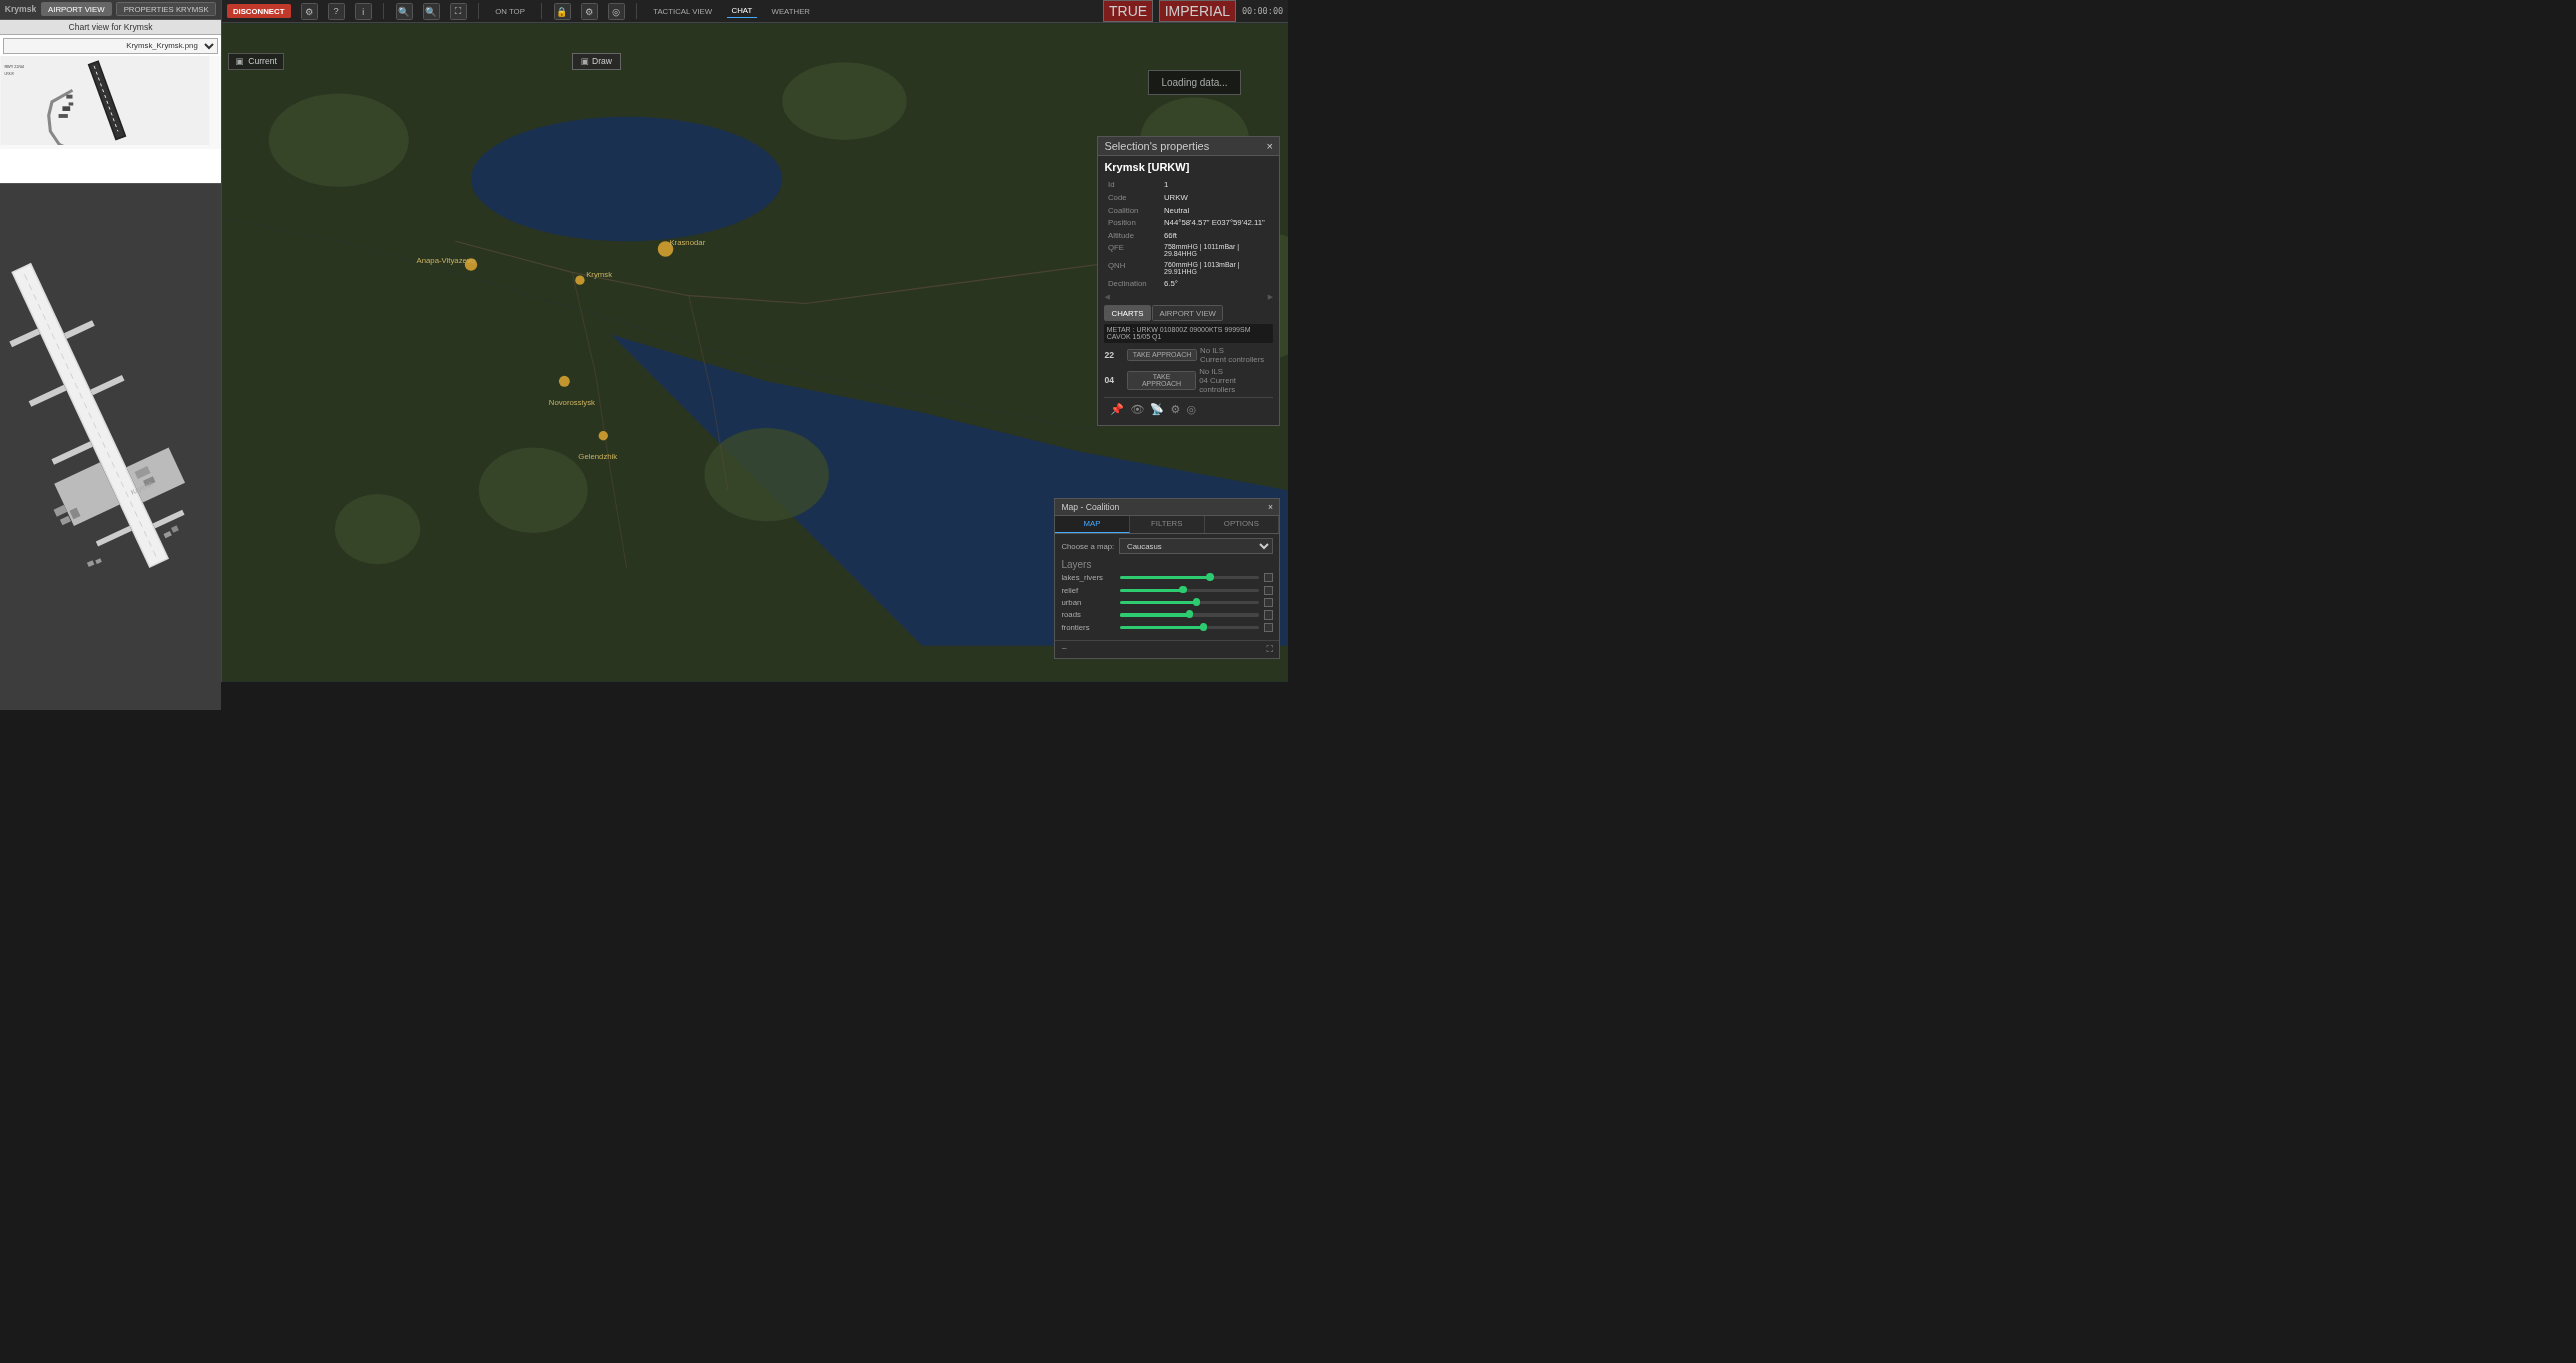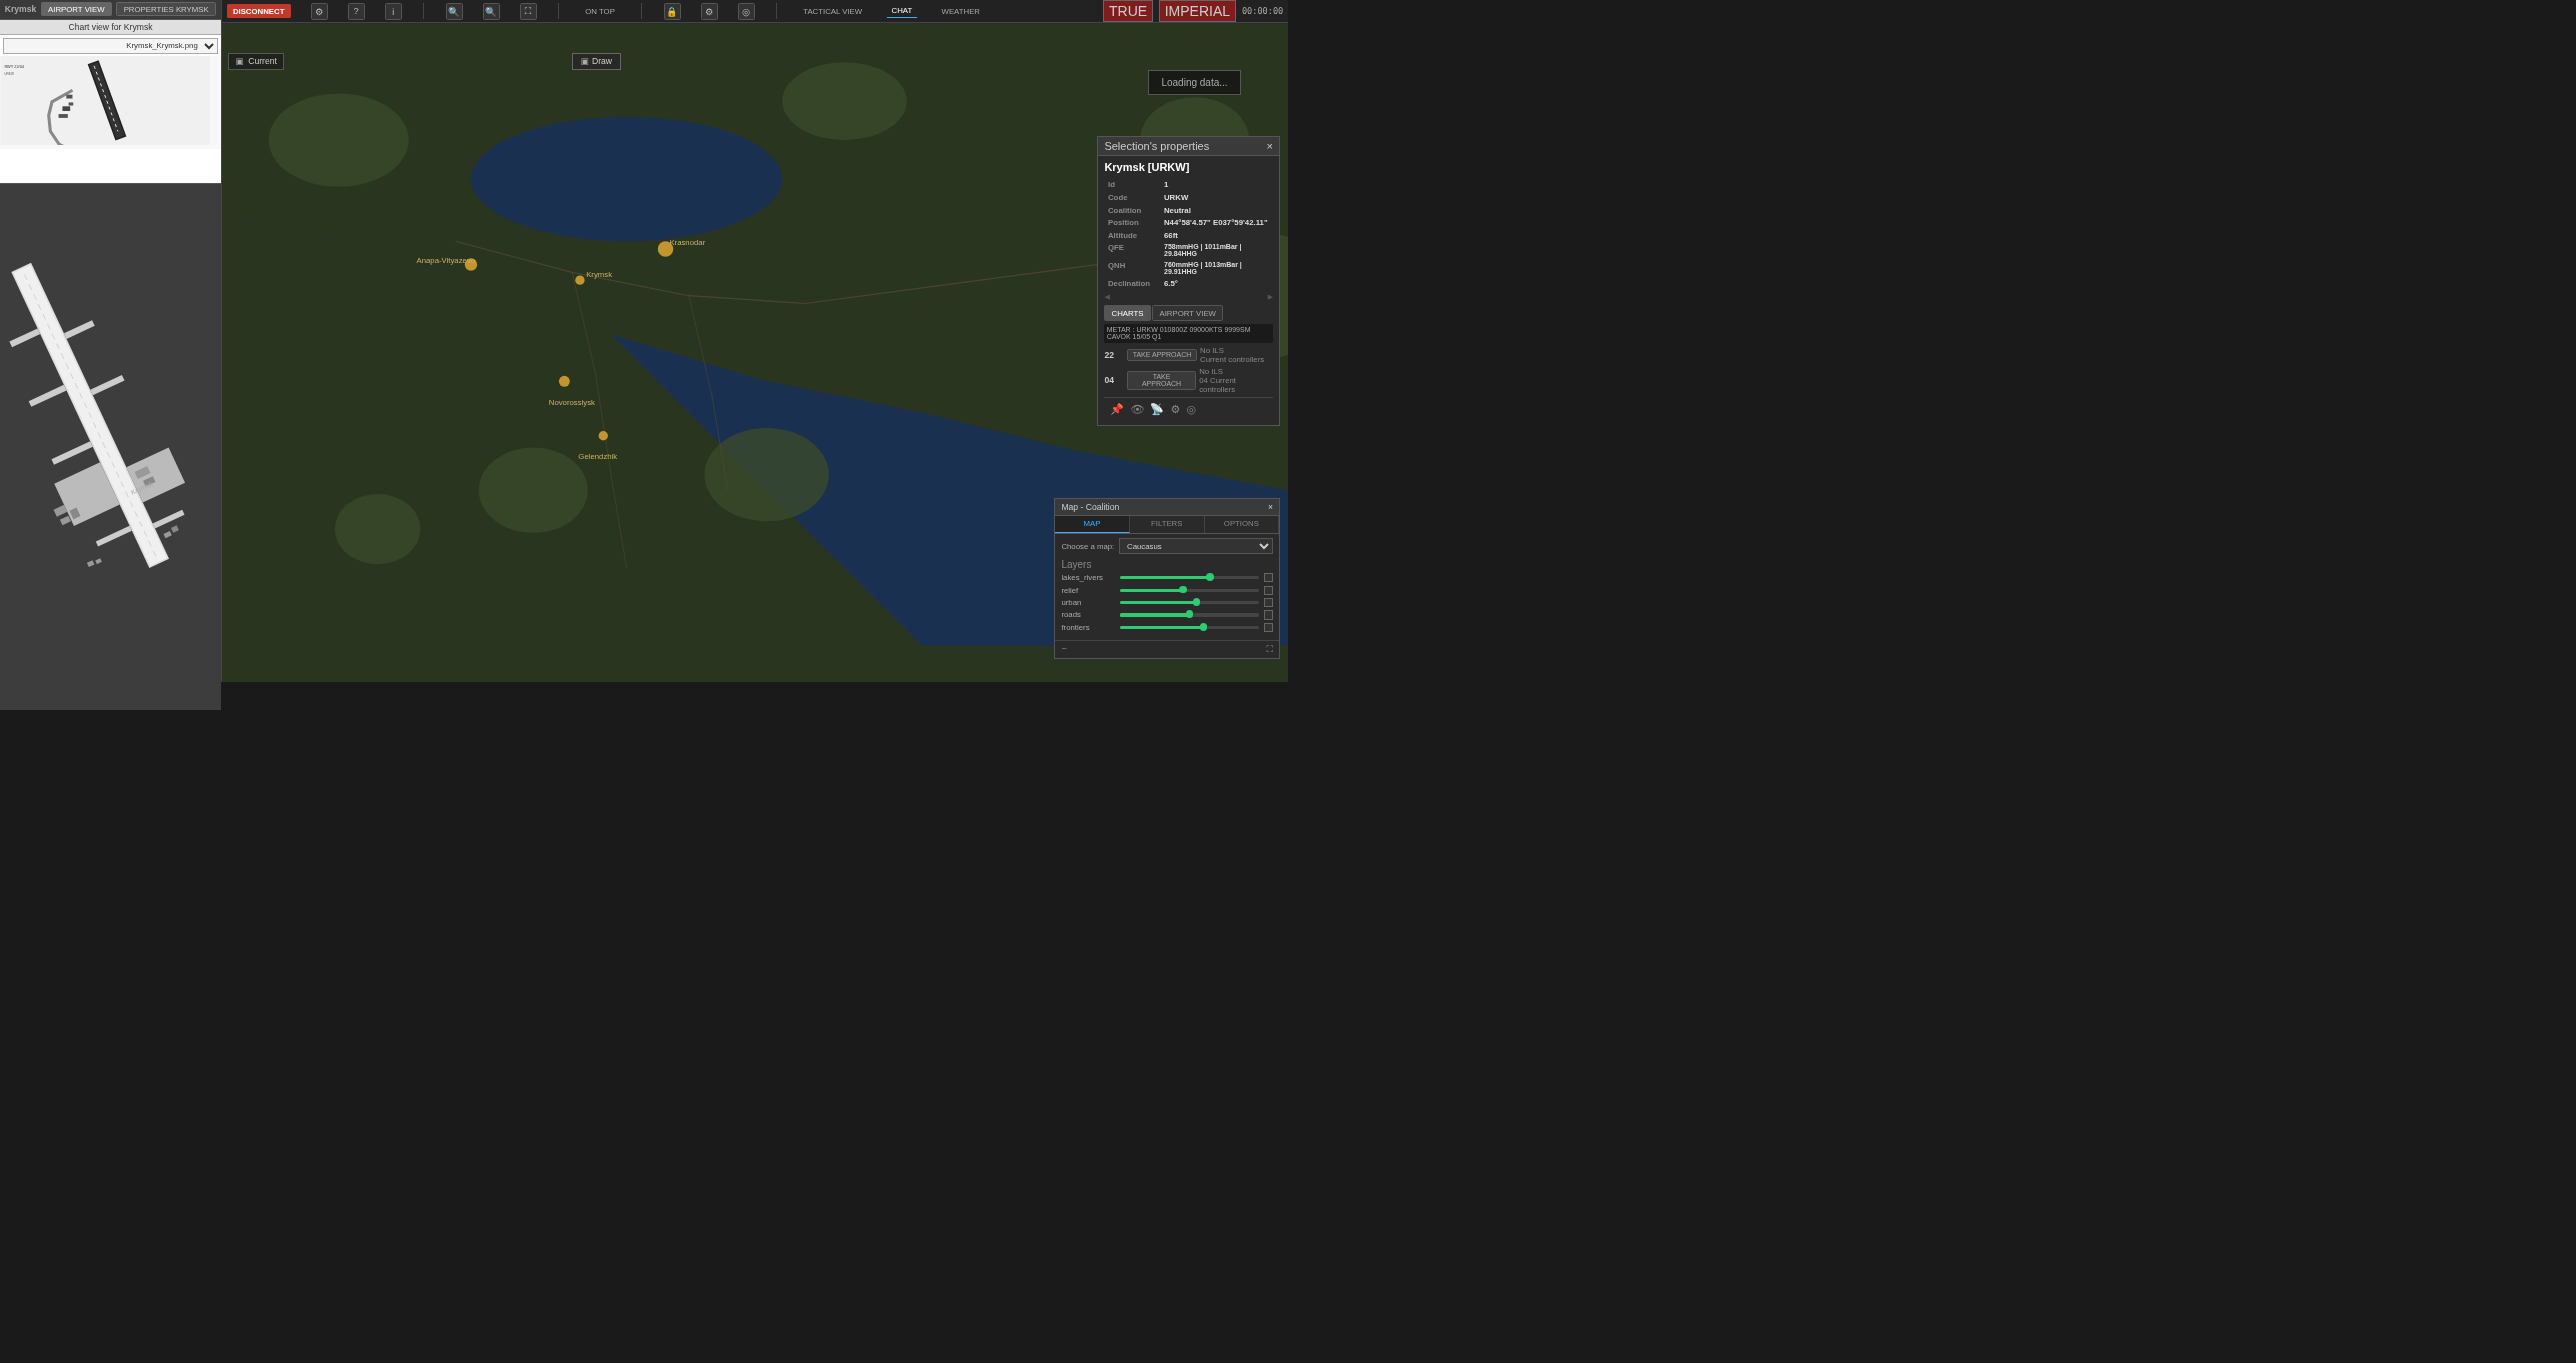--- a/index.html
+++ b/index.html
@@ -49,21 +49,21 @@
 
     
     #main-map {
       position: absolute; left: 222px; top: 0; width: 1066px; height: 682px;
       background: #2a3a2a; overflow: hidden;
     }
 
     
     #top-toolbar {
       position: absolute; top: 0; left: 0; right: 0; height: 23px;
-      background: #222; display: flex; align-items: center; gap: 20px; padding: 0 4.7px;
+      background: #222; display: flex; align-items: center; gap: 10px; padding: 0 4.7px;
       border-bottom: 0.8px solid #444; z-index: 10;
     }
     .disconnect-btn {
       background: #c0392b; color: #fff; border: none; padding: 2.3px 6.2px; font-size: 7.8px;
       cursor: pointer; border-radius: 1.6px; font-weight: bold;
     }
     .toolbar-icon-btn {
       background: #333; border: 0.8px solid #555; color: #bbb; width: 17px; height: 17px;
       display: flex; align-items: center; justify-content: center; cursor: pointer; border-radius: 1.6px;
       font-size: 9.3px;
@@ -115,21 +115,21 @@
     #selection-panel {
       position: absolute; top: 113px; right: 7.8px; width: 183px; z-index: 20;
       background: #2a2a2a; border: 0.8px solid #555;
     }
     #selection-panel-title {
       background: #3a3a3a; padding: 3.1px 6.2px; font-size: 11px; color: #ccc;
       border-bottom: 0.8px solid #555; display: flex; justify-content: space-between;
     }
     #selection-content { padding: 4.7px 6.2px; }
     .airport-name { font-size: 11px; font-weight: bold; color: #fff; margin-bottom: 4.7px; }
-    .prop-table { width: 100%; font-size: 7.8px; font-weight: bold; }
+    .prop-table { width: 100%; font-size: 7.8px; }
     .prop-table td { padding: 0.8px 1.6px; vertical-align: top; }
     .prop-label { color: #888; width: 54px; }
     .prop-value { color: #ddd; }
     .panel-tabs { display: flex; gap: 1.6px; margin: 4.7px 0 3.1px; }
     .panel-tab {
       padding: 2.3px 6.2px; font-size: 7.8px; cursor: pointer; border: 0.8px solid #555;
       background: #333; color: #aaa; border-radius: 1.6px;
     }
     .panel-tab.active { background: #555; color: #fff; }
     .metar-text { font-size: 7px; color: #aaa; margin: 3.1px 0; background: #1a1a1a; padding: 2.3px; border-radius: 1.6px; }

